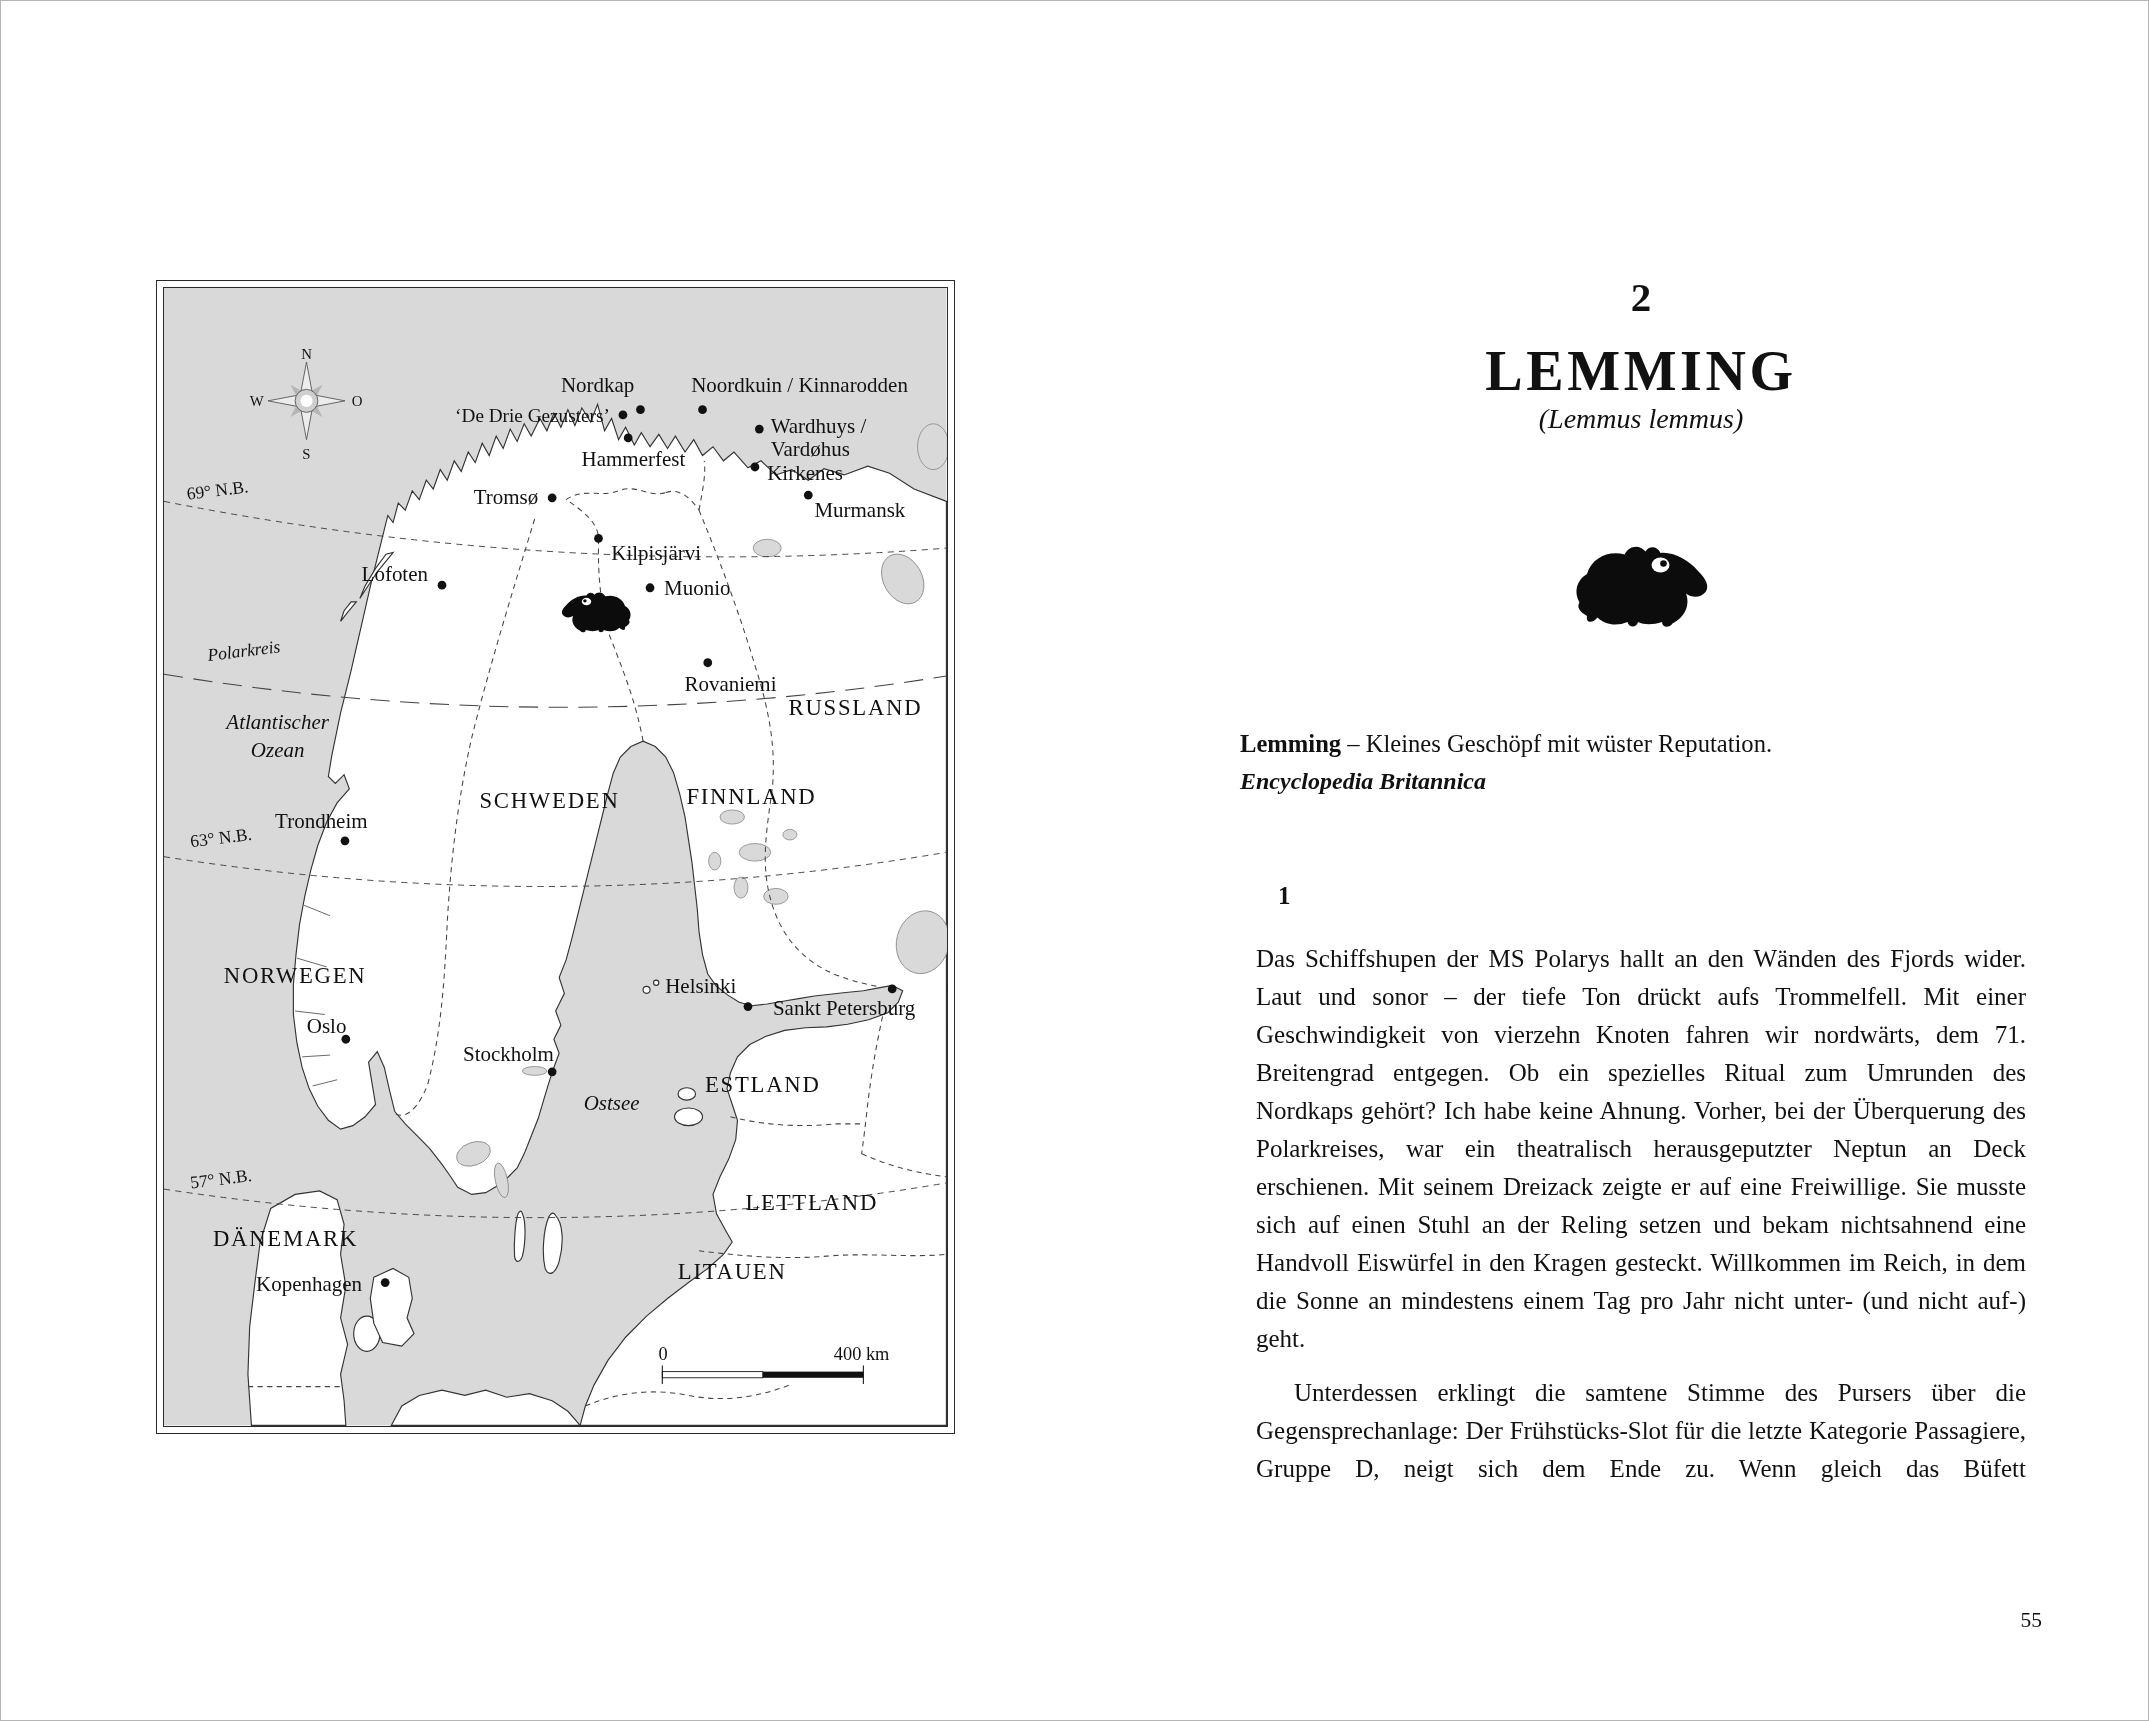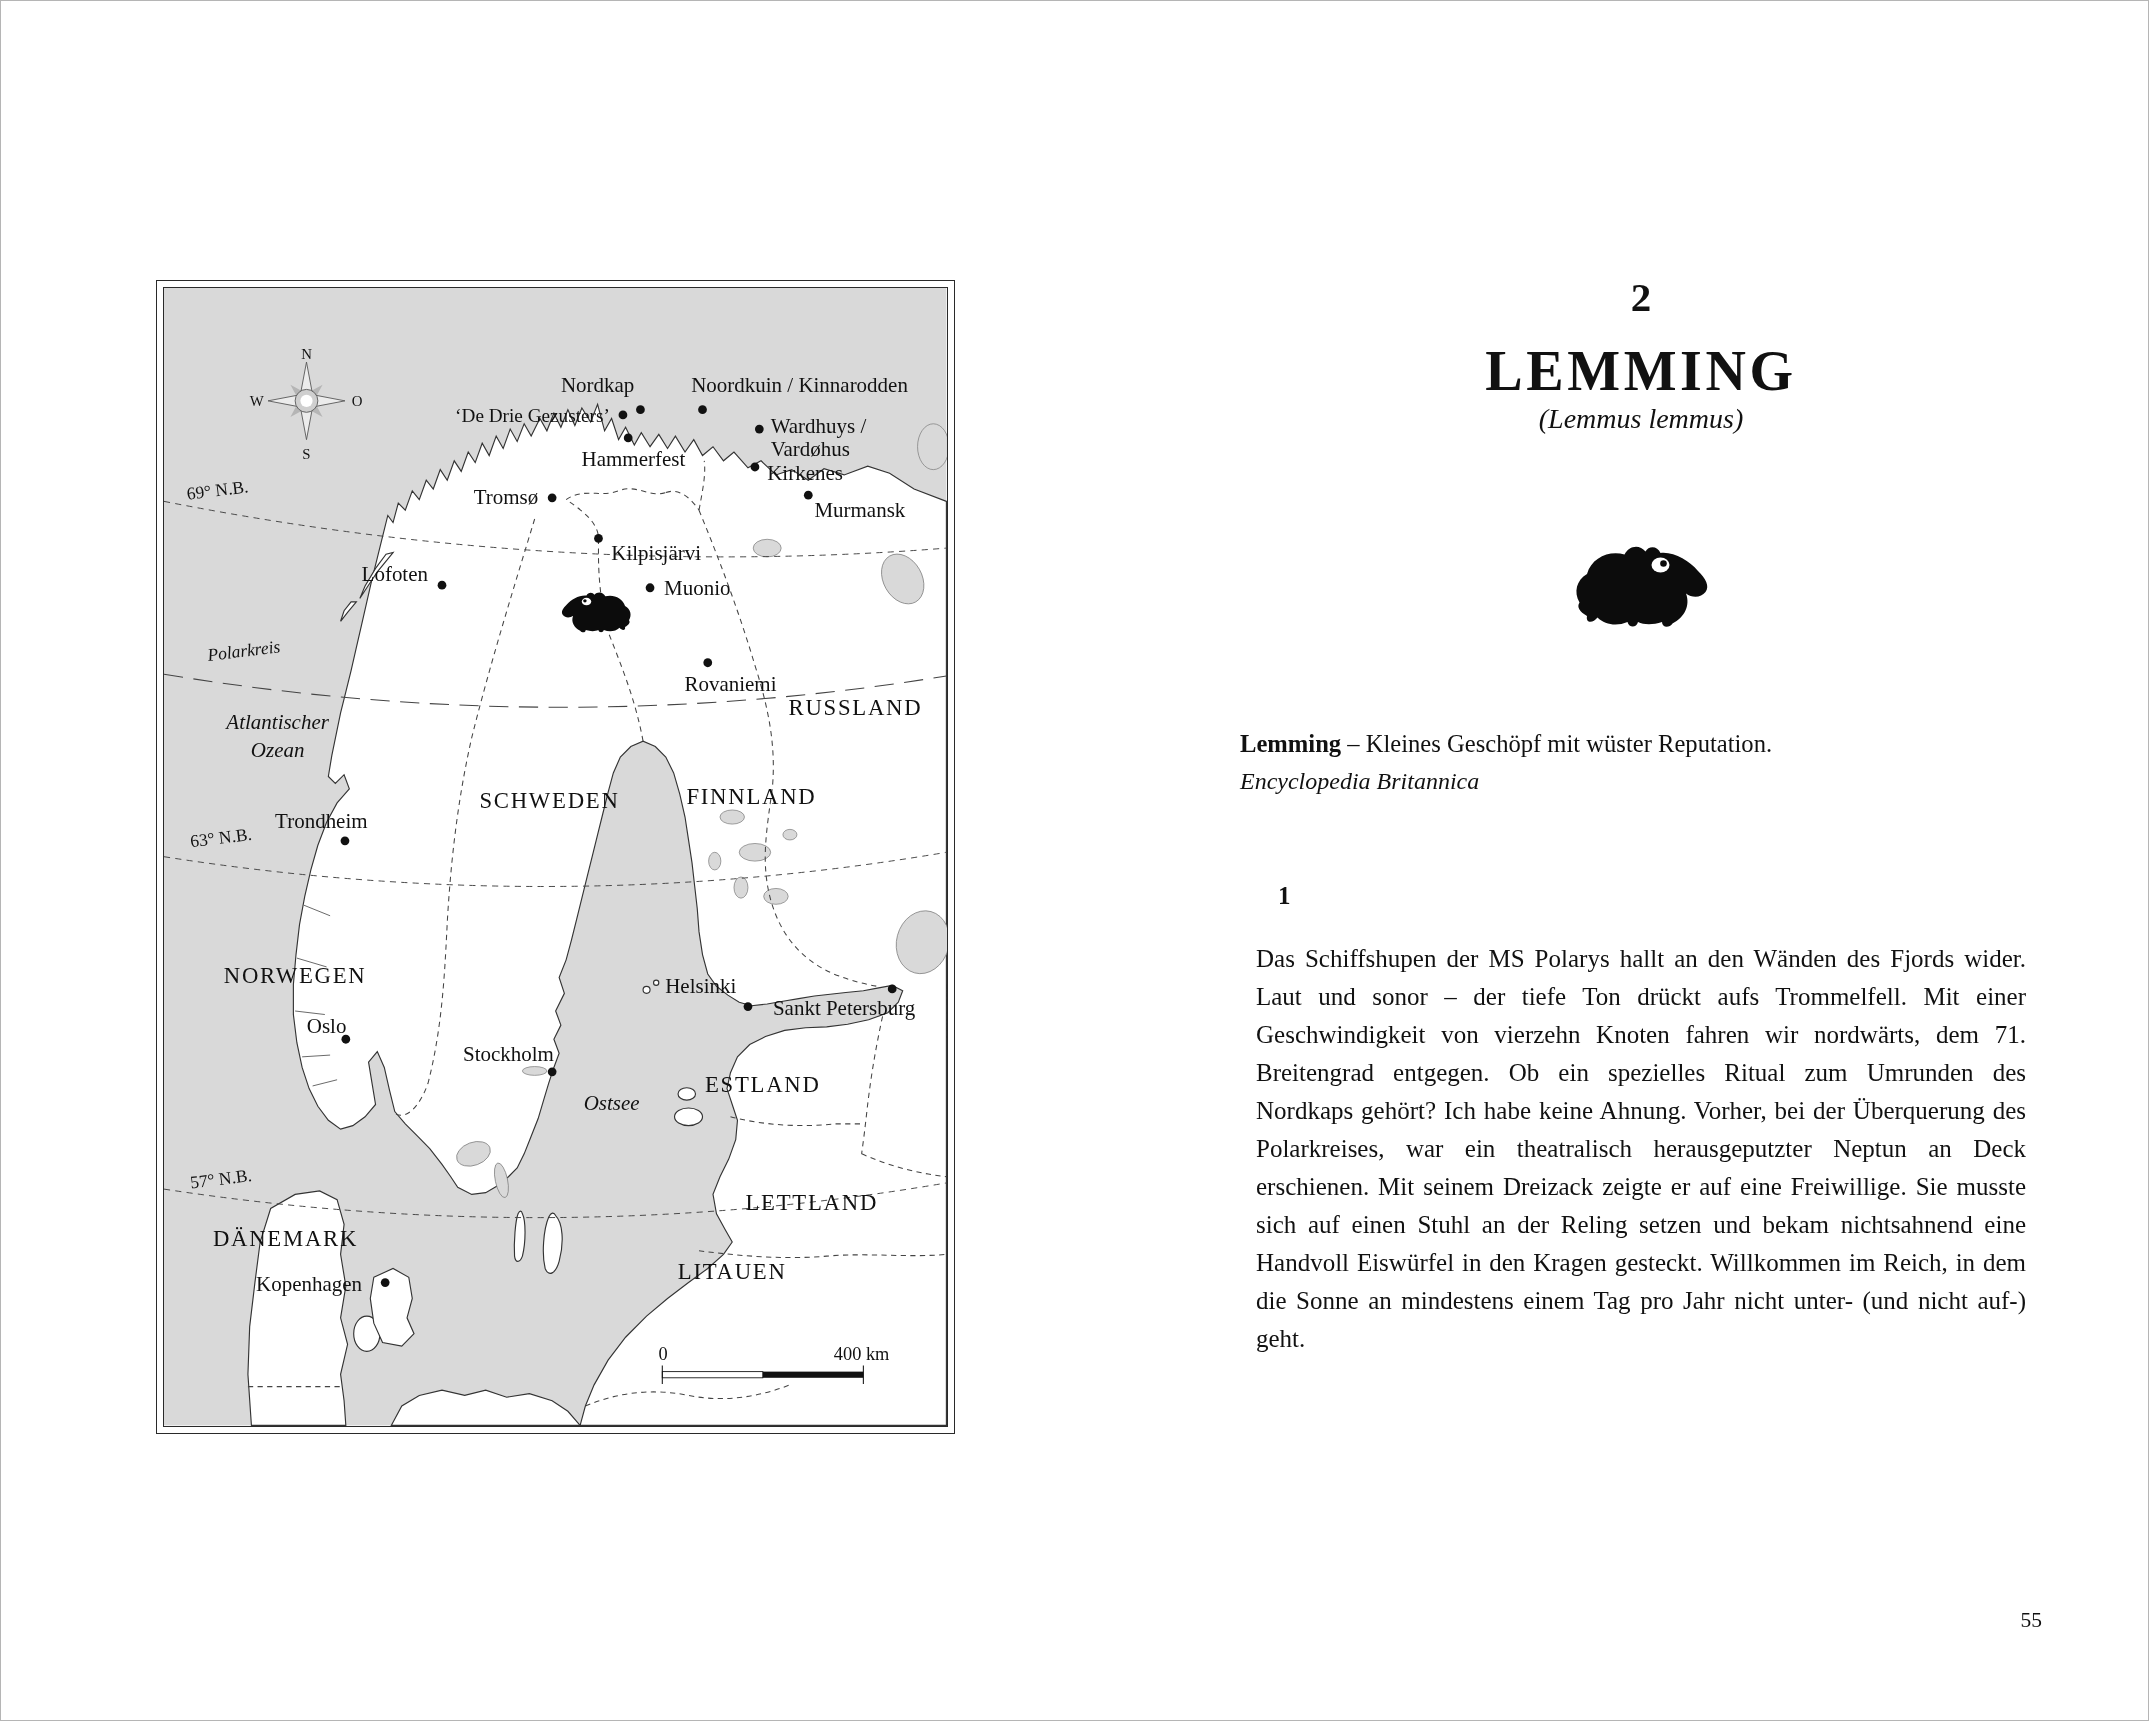--- a/index.html
+++ b/index.html
@@ -26,21 +26,21 @@
   .fjord{ stroke:#555; stroke-width:1; fill:none;}
   .lemming{ fill:#0c0c0c;}
   
   .right-col{ position:absolute; left:1239px; top:0; width:802px; height:100%; display:flow-root;}
   .ch-num{ margin-top:272px; text-align:center; font-size:41px; font-weight:bold;}
   .ch-title{ margin-top:18px; text-align:center; font-size:56px; font-weight:bold; letter-spacing:3.6px;}
   .ch-sub{ margin-top:0; text-align:center; font-size:28px; font-style:italic;}
   .figure{ margin-top:106px; text-align:center;}
   .epigraph{ margin-top:90px; font-size:24.6px; line-height:1.55;}
   .epigraph b{ font-weight:bold;}
-  .epigraph-source{ font-style:italic; font-size:24px;}
+  .epigraph-source{ font-style:italic; font-size:24px;font-weight:bold;}
   .section-num{ margin-top:82px; font-size:25px; font-weight:bold; padding-left:38px;}
   .body-text{ margin-top:30px; font-size:25px; line-height:38px; text-align:justify;}
   .body-text p{ margin:16px;}
   .body-text p.indent{ text-indent:38px; text-align-last:justify;}
   .page-num{ position:absolute; left:0; width:100%; top:1607px; text-align:right; font-size:21.5px;}
 </style>
 </head>
 <body>
 
 <div class="sheet">
@@ -241,19 +241,20 @@
       <div>
         <b>Lemming</b><span> – Kleines Geschöpf mit wüster Reputation.</span>
       </div>
       <div class="epigraph-source">Encyclopedia Britannica</div>
     </div>
 
     <div class="section-num">1</div>
 
     <div class="body-text">
       <p>Das Schiffshupen der MS Polarys hallt an den Wänden des Fjords wider. Laut und sonor – der tiefe Ton drückt aufs Trommelfell. Mit einer Geschwindigkeit von vierzehn Knoten fahren wir nordwärts, dem 71. Breitengrad entgegen. Ob ein spezielles Ritual zum Umrunden des Nordkaps gehört? Ich habe keine Ahnung. Vorher, bei der Überquerung des Polarkreises, war ein theatralisch herausgeputzter Neptun an Deck erschienen. Mit seinem Dreizack zeigte er auf eine Freiwillige. Sie musste sich auf einen Stuhl an der Reling setzen und bekam nichtsahnend eine Handvoll Eiswürfel in den Kragen gesteckt. Willkommen im Reich, in dem die Sonne an mindestens einem Tag pro Jahr nicht unter- (und nicht auf-) geht.</p>
+      <p class="indent">Unterdessen erklingt die samtene Stimme des Pursers über die Gegensprechanlage: Der Frühstücks-Slot für die letzte Kategorie Passagiere, Gruppe D, neigt sich dem Ende zu. Wenn gleich das Büfett</p>
     </div>
 
     <div class="page-num">55</div>
   </div>
 
 </div>
 
 
 </body></html>

